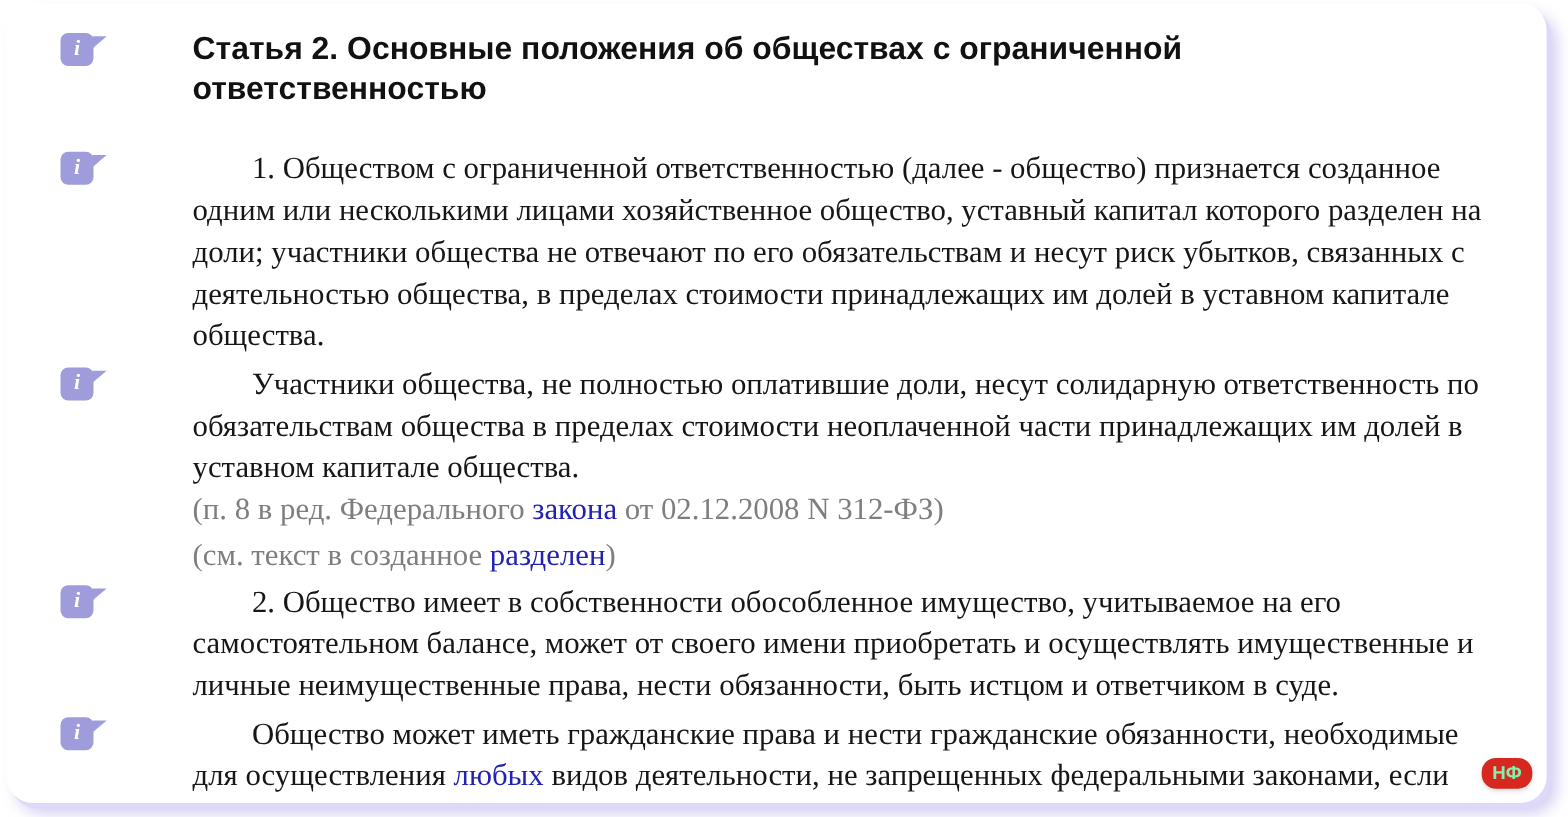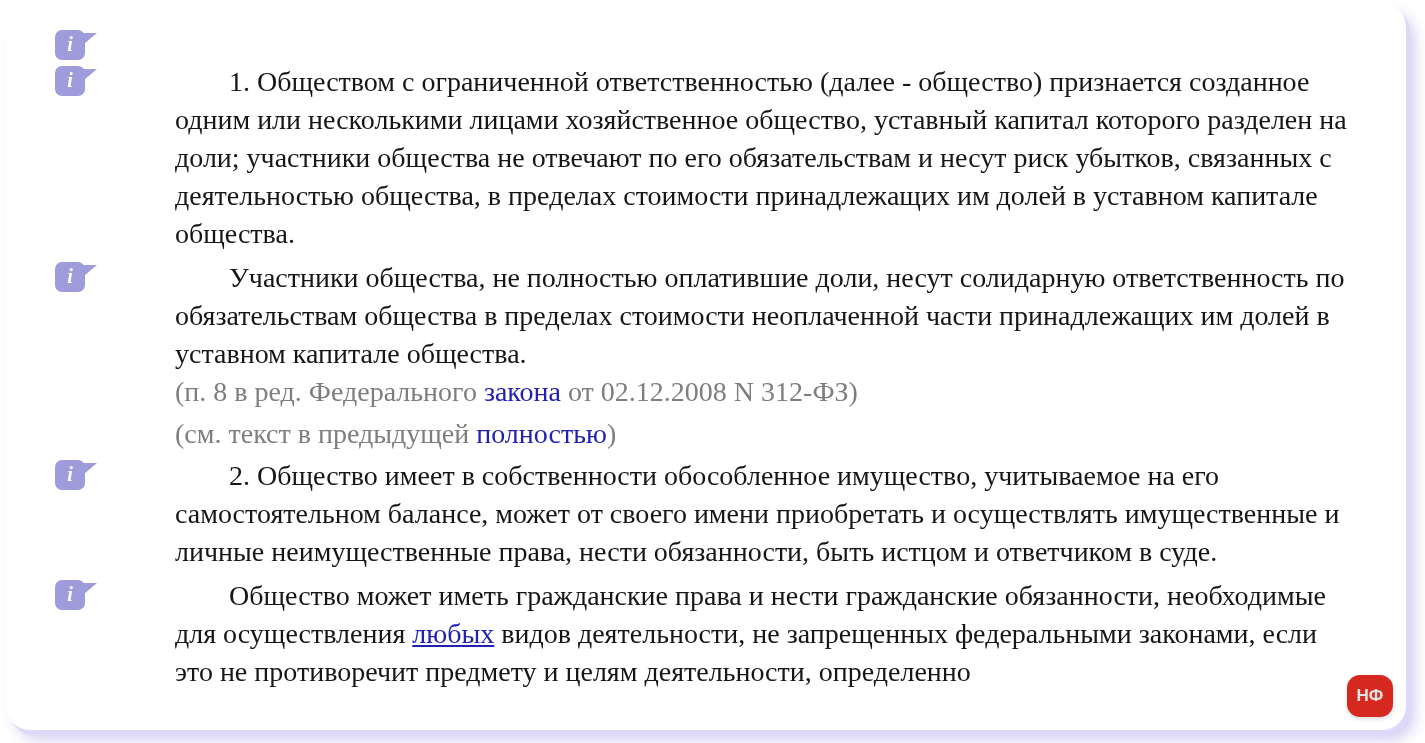--- a/index.html
+++ b/index.html
@@ -45,21 +45,21 @@
   }
   .body-par { margin: 0 0 6px 0; }
   .indented { text-indent: 54px; }
   .note-par { color: #7e7e7e; margin: 0 0 4px 0; }
   .body-par + .note-par { margin-top: -6px; }
   a.link, a.link-underline {
     color: #2121b2;
     text-decoration: none;
     cursor: pointer;
   }
-  a.link-underline { text-decoration: underline; }
+  a.link-underline { }
   .info-marker {
     position: absolute;
     left: -120px;
     top: 3px;
     width: 30px;
     height: 30px;
     background: #9e9cda;
     border-radius: 7px;
     display: flex;
     align-items: center;
@@ -84,55 +84,56 @@
     font-size: 20px;
     line-height: 1;
     color: #ffffff;
     transform: translateY(-1px);
   }
   .nf-badge {
     position: absolute;
     right: 13px;
     bottom: 13px;
     width: 46px;
-    height: 42px;
+    height: 28px;
     background: #d6281f;
     border-radius: 13px;
     display: flex;
     align-items: center;
     justify-content: center;
-    color: #e5e5e5;
+    color: #86efac;
     font-family: "Liberation Sans", sans-serif;
     font-weight: 700;
     font-size: 17px;
     cursor: pointer;
     box-shadow: 0 2px 4px rgba(0,0,0,0.15);
   }
 </style>
 </head>
 <body>
 
 <div class="card">
   <div class="content">
 
     <h1 class="doc-title">
       <span class="info-marker">
         <span class="info-glyph">i</span>
       </span>
+      <span>Статья 2. Основные положения об обществах с ограниченной ответственностью</span>
     </h1>
 
     <div id="paragraphs-host">
         <div class="par body-par indented"><span class="info-marker">
             <span class="info-glyph">i</span>
           </span><span>1. Обществом с ограниченной ответственностью (далее - общество) признается созданное одним или несколькими лицами хозяйственное общество, уставный капитал которого разделен на доли; участники общества не отвечают по его обязательствам и несут риск убытков, связанных с деятельностью общества, в пределах стоимости принадлежащих им долей в уставном капитале общества.</span></div>
         <div class="par body-par indented"><span class="info-marker">
             <span class="info-glyph">i</span>
           </span><span>Участники общества, не полностью оплатившие доли, несут солидарную ответственность по обязательствам общества в пределах стоимости неоплаченной части принадлежащих им долей в уставном капитале общества.</span></div>
         <div class="par note-par"><span>(п. 8 в ред. Федерального </span><a class="link">закона</a><span> от 02.12.2008 N 312-ФЗ)</span></div>
-        <div class="par note-par"><span>(см. текст в предыдущей </span><a class="link">полностью</a><span>)</span></div>
+        <div class="par note-par"><span>(см. текст в созданное </span><a class="link">разделен</a><span>)</span></div>
         <div class="par body-par indented"><span class="info-marker">
             <span class="info-glyph">i</span>
           </span><span>2. Общество имеет в собственности обособленное имущество, учитываемое на его самостоятельном балансе, может от своего имени приобретать и осуществлять имущественные и личные неимущественные права, нести обязанности, быть истцом и ответчиком в суде.</span></div>
         <div class="par body-par indented"><span class="info-marker">
             <span class="info-glyph">i</span>
           </span><span>Общество может иметь гражданские права и нести гражданские обязанности, необходимые для осуществления </span><a class="link-underline">любых</a><span> видов деятельности, не запрещенных федеральными законами, если это не противоречит предмету и целям деятельности, определенно</span><br></div>
       </div>
 
   </div>
 

